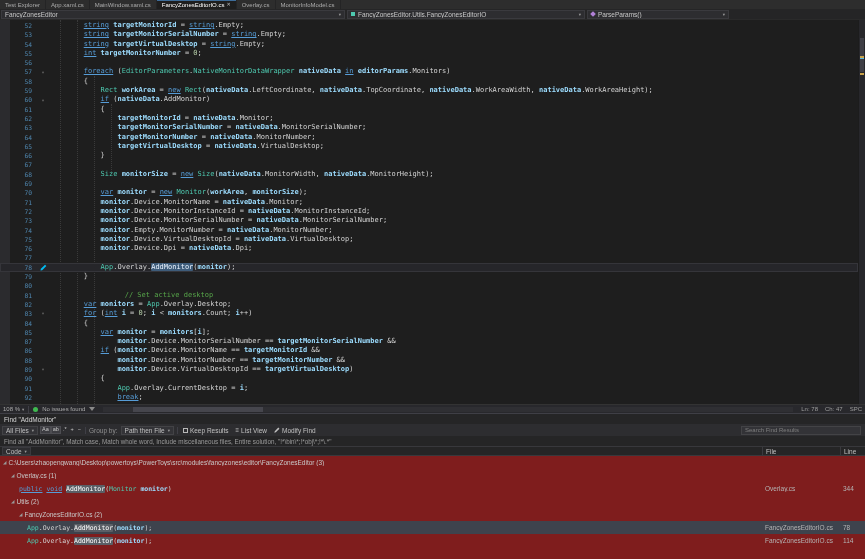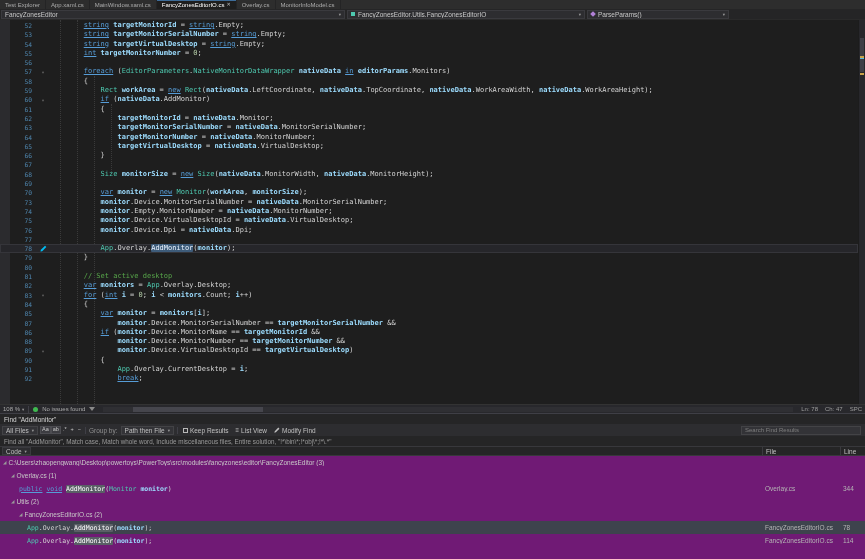--- a/index.html
+++ b/index.html
@@ -28,41 +28,41 @@
   .bp-strip{position:absolute;left:0;top:0;bottom:0;width:10px;background:#2b2b2e;}
   .guide{position:absolute;border-left:1px dotted #3a3a3a;top:0;bottom:0;}
   .g0{left:60px}.g1{left:77px}.g2{left:94px;top:56px}.g3{left:111px;top:84px;bottom:230px}
   .code-lines{position:absolute;left:0;top:1px;right:7px;font-family:"DejaVu Sans Mono",monospace;font-size:7px;}
   .code-line{display:flex;height:9.3px;line-height:9.3px;white-space:pre;}
   .code-line.cur{background:#26262a;box-shadow:inset 0 0 0 1px #35353a;}
   .ln{flex:0 0 36px;text-align:right;padding-right:4px;color:var(--lineno);font-size:6.3px;}
   .glyph{flex:0 0 14px;color:#707070;font-size:5px;display:flex;align-items:center;justify-content:center;line-height:1;}
   .code{flex:1;overflow:hidden;}
   .tok-k{color:var(--kw);text-decoration:underline;} .tok-t{color:var(--ty);} .tok-v{color:var(--vr);font-weight:bold;}
-  .tok-p{color:var(--pl);} .tok-c{color:var(--cm);} .tok-n{color:var(--nm);}
+  .tok-p{color:var(--pl);} .tok-c{color:var(--cm);margin-left:41px;} .tok-n{color:var(--nm);}
   .code .tok-hl{background:#3e5c7a;color:#eaf3ff;border-radius:1px;}
   .vscroll{position:absolute;right:0;top:0;bottom:0;width:7px;background:#27272b;border-left:1px solid #1c1c1c;}
   .vthumb{position:absolute;left:1px;right:1px;top:18px;height:34px;background:#3e3e45;}
   .vmark{position:absolute;left:1px;right:1px;height:2px;}
   .m1{top:36px;background:#c8a24a;} .m2{top:53px;background:#c8a24a;} .m3{top:38px;background:#57b6e0;height:1px;}
 
   
   .editor-status{height:9px;background:#28282c;display:flex;align-items:center;font-size:6px;color:#ababab;
                  gap:4px;padding:0 3px;flex:0 0 auto;border-top:1px solid #333;}
   .zoom{display:flex;gap:2px;align-items:center;}
   .zoom .chev{font-size:4.5px;color:#9a9a9a;}
   .vsep{width:1px;height:7px;background:#3f3f46;}
   .dot{width:5px;height:5px;border-radius:50%;background:var(--ok);flex:0 0 auto;}
   .funnel{width:0;height:0;border-left:3px solid transparent;border-right:3px solid transparent;border-top:4px solid #8a8a8a;}
   .hscroll{flex:1;height:5px;background:#2f2f33;position:relative;margin:0 4px;}
   .hthumb{position:absolute;left:30px;width:130px;top:0;bottom:0;background:#46464d;}
   .pos{display:flex;gap:7px;color:#9f9f9f;}
 
   
-  .find-panel{flex:1;background:#701a75;display:flex;flex-direction:column;border-top:1px solid #3f3f46;font-size:6.5px;}
+  .find-panel{flex:1;background:#7f1d1d;display:flex;flex-direction:column;border-top:1px solid #3f3f46;font-size:6.5px;}
   .fp-title{height:10px;display:flex;align-items:center;padding:0 4px;background:#252526;color:#d8d8d8;flex:0 0 auto;}
   .fp-toolbar{height:12px;background:#2d2d30;display:flex;align-items:center;gap:3px;padding:0 2px;color:#c0c0c0;flex:0 0 auto;}
   .combo{height:9px;background:#333337;border:1px solid #434346;display:flex;align-items:center;gap:3px;padding:0 3px;white-space:nowrap;}
   .combo .chev{font-size:4.5px;color:#9a9a9a;}
   .icon-btn{padding:0 1px;font-size:5.5px;color:#c8c8c8;line-height:1;}
   .icon-btn.on{background:#3d3d42;outline:1px solid #4d4d52;}
   .tb-btn{display:flex;align-items:center;gap:2px;padding:0 2px;white-space:nowrap;}
   .sq{width:5px;height:5px;border:1px solid #b8b8b8;display:inline-block;}
   .lines-ico{font-size:6px;line-height:1;}
   .dim{color:#8f8f8f;}
@@ -148,20 +148,22 @@
         <div class="code-line"><span class="bp"></span><span class="ln">61</span><span class="glyph"></span><span class="code">            <span class="tok-p">{</span></span></div>
         <div class="code-line"><span class="bp"></span><span class="ln">62</span><span class="glyph"></span><span class="code">                <span class="tok-v">targetMonitorId</span><span class="tok-p"> = </span><span class="tok-v">nativeData</span><span class="tok-p">.Monitor;</span></span></div>
         <div class="code-line"><span class="bp"></span><span class="ln">63</span><span class="glyph"></span><span class="code">                <span class="tok-v">targetMonitorSerialNumber</span><span class="tok-p"> = </span><span class="tok-v">nativeData</span><span class="tok-p">.MonitorSerialNumber;</span></span></div>
         <div class="code-line"><span class="bp"></span><span class="ln">64</span><span class="glyph"></span><span class="code">                <span class="tok-v">targetMonitorNumber</span><span class="tok-p"> = </span><span class="tok-v">nativeData</span><span class="tok-p">.MonitorNumber;</span></span></div>
         <div class="code-line"><span class="bp"></span><span class="ln">65</span><span class="glyph"></span><span class="code">                <span class="tok-v">targetVirtualDesktop</span><span class="tok-p"> = </span><span class="tok-v">nativeData</span><span class="tok-p">.VirtualDesktop;</span></span></div>
         <div class="code-line"><span class="bp"></span><span class="ln">66</span><span class="glyph"></span><span class="code">            <span class="tok-p">}</span></span></div>
         <div class="code-line"><span class="bp"></span><span class="ln">67</span><span class="glyph"></span><span class="code"></span></div>
         <div class="code-line"><span class="bp"></span><span class="ln">68</span><span class="glyph"></span><span class="code">            <span class="tok-t">Size</span><span class="tok-p"> </span><span class="tok-v">monitorSize</span><span class="tok-p"> = </span><span class="tok-k">new</span><span class="tok-p"> </span><span class="tok-t">Size</span><span class="tok-p">(</span><span class="tok-v">nativeData</span><span class="tok-p">.MonitorWidth, </span><span class="tok-v">nativeData</span><span class="tok-p">.MonitorHeight);</span></span></div>
         <div class="code-line"><span class="bp"></span><span class="ln">69</span><span class="glyph"></span><span class="code"></span></div>
         <div class="code-line"><span class="bp"></span><span class="ln">70</span><span class="glyph"></span><span class="code">            <span class="tok-k">var</span><span class="tok-p"> </span><span class="tok-v">monitor</span><span class="tok-p"> = </span><span class="tok-k">new</span><span class="tok-p"> </span><span class="tok-t">Monitor</span><span class="tok-p">(</span><span class="tok-v">workArea</span><span class="tok-p">, </span><span class="tok-v">monitorSize</span><span class="tok-p">);</span></span></div>
+        <div class="code-line"><span class="bp"></span><span class="ln">71</span><span class="glyph"></span><span class="code">            <span class="tok-v">monitor</span><span class="tok-p">.Device.MonitorName = </span><span class="tok-v">nativeData</span><span class="tok-p">.Monitor;</span></span></div>
+        <div class="code-line"><span class="bp"></span><span class="ln">72</span><span class="glyph"></span><span class="code">            <span class="tok-v">monitor</span><span class="tok-p">.Device.MonitorInstanceId = </span><span class="tok-v">nativeData</span><span class="tok-p">.MonitorInstanceId;</span></span></div>
         <div class="code-line"><span class="bp"></span><span class="ln">73</span><span class="glyph"></span><span class="code">            <span class="tok-v">monitor</span><span class="tok-p">.Device.MonitorSerialNumber = </span><span class="tok-v">nativeData</span><span class="tok-p">.MonitorSerialNumber;</span></span></div>
         <div class="code-line"><span class="bp"></span><span class="ln">74</span><span class="glyph"></span><span class="code">            <span class="tok-v">monitor</span><span class="tok-p">.Empty.MonitorNumber = </span><span class="tok-v">nativeData</span><span class="tok-p">.MonitorNumber;</span></span></div>
         <div class="code-line"><span class="bp"></span><span class="ln">75</span><span class="glyph"></span><span class="code">            <span class="tok-v">monitor</span><span class="tok-p">.Device.VirtualDesktopId = </span><span class="tok-v">nativeData</span><span class="tok-p">.VirtualDesktop;</span></span></div>
         <div class="code-line"><span class="bp"></span><span class="ln">76</span><span class="glyph"></span><span class="code">            <span class="tok-v">monitor</span><span class="tok-p">.Device.Dpi = </span><span class="tok-v">nativeData</span><span class="tok-p">.Dpi;</span></span></div>
         <div class="code-line"><span class="bp"></span><span class="ln">77</span><span class="glyph"></span><span class="code"></span></div>
         <div class="code-line cur"><span class="bp"></span><span class="ln">78</span><span class="glyph"><svg width="7" height="7" viewBox="0 0 16 16">
               <path fill="#00bcf2" d="M11.5 1.5l3 3L5 14l-4 1 1-4z"></path>
             </svg></span><span class="code">            <span class="tok-t">App</span><span class="tok-p">.Overlay.</span><span class="tok-hl">AddMonitor</span><span class="tok-p">(</span><span class="tok-v">monitor</span><span class="tok-p">);</span></span></div>
         <div class="code-line"><span class="bp"></span><span class="ln">79</span><span class="glyph"></span><span class="code">        <span class="tok-p">}</span></span></div>
         <div class="code-line"><span class="bp"></span><span class="ln">80</span><span class="glyph"></span><span class="code"></span></div>

